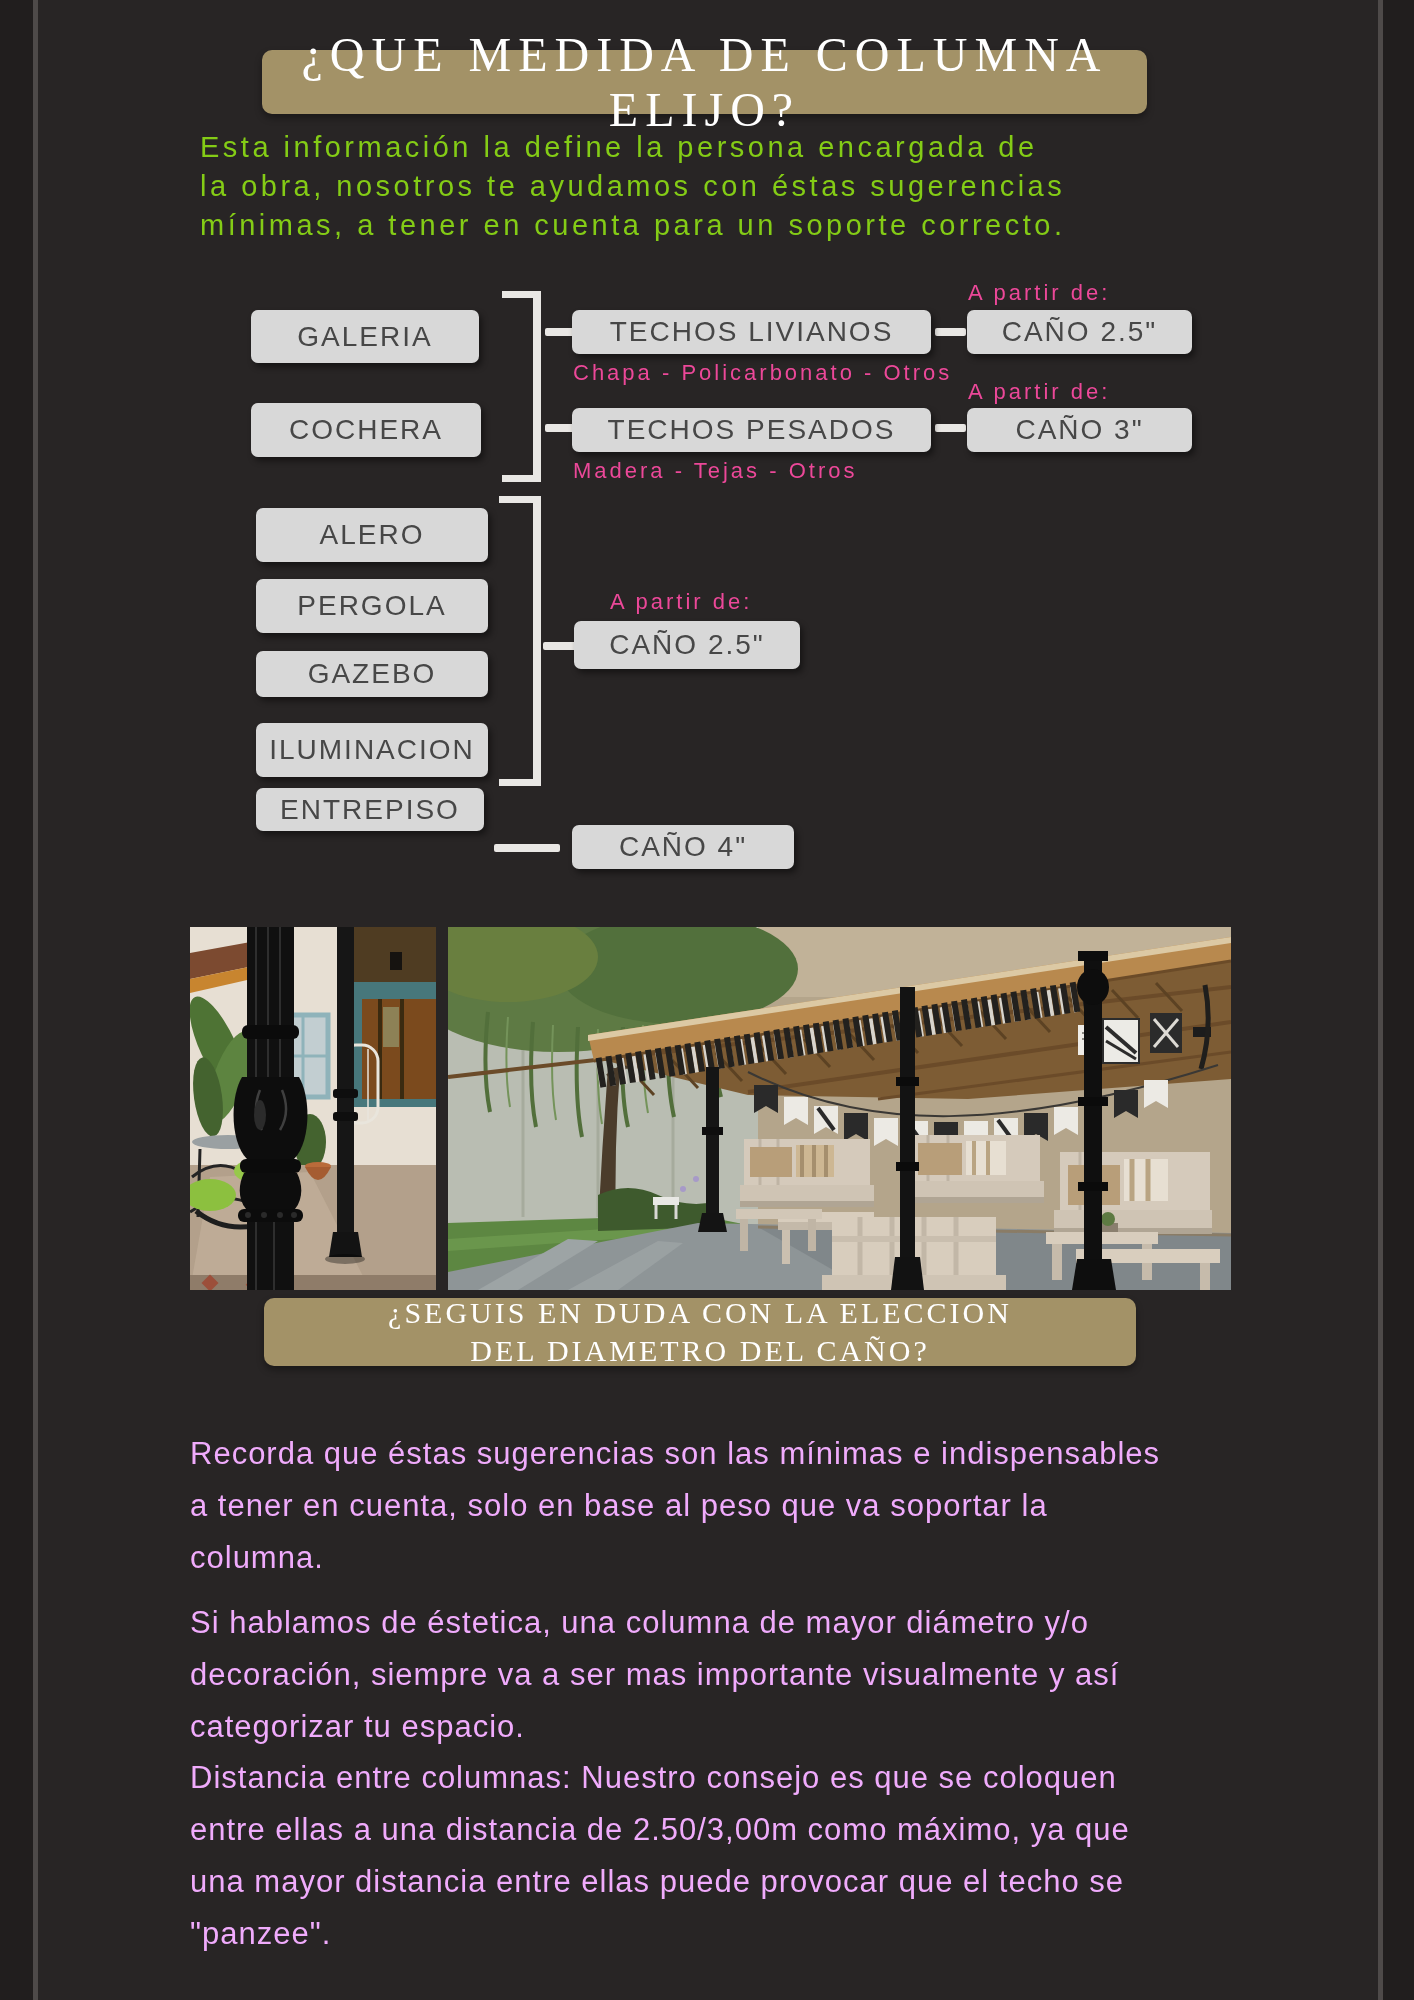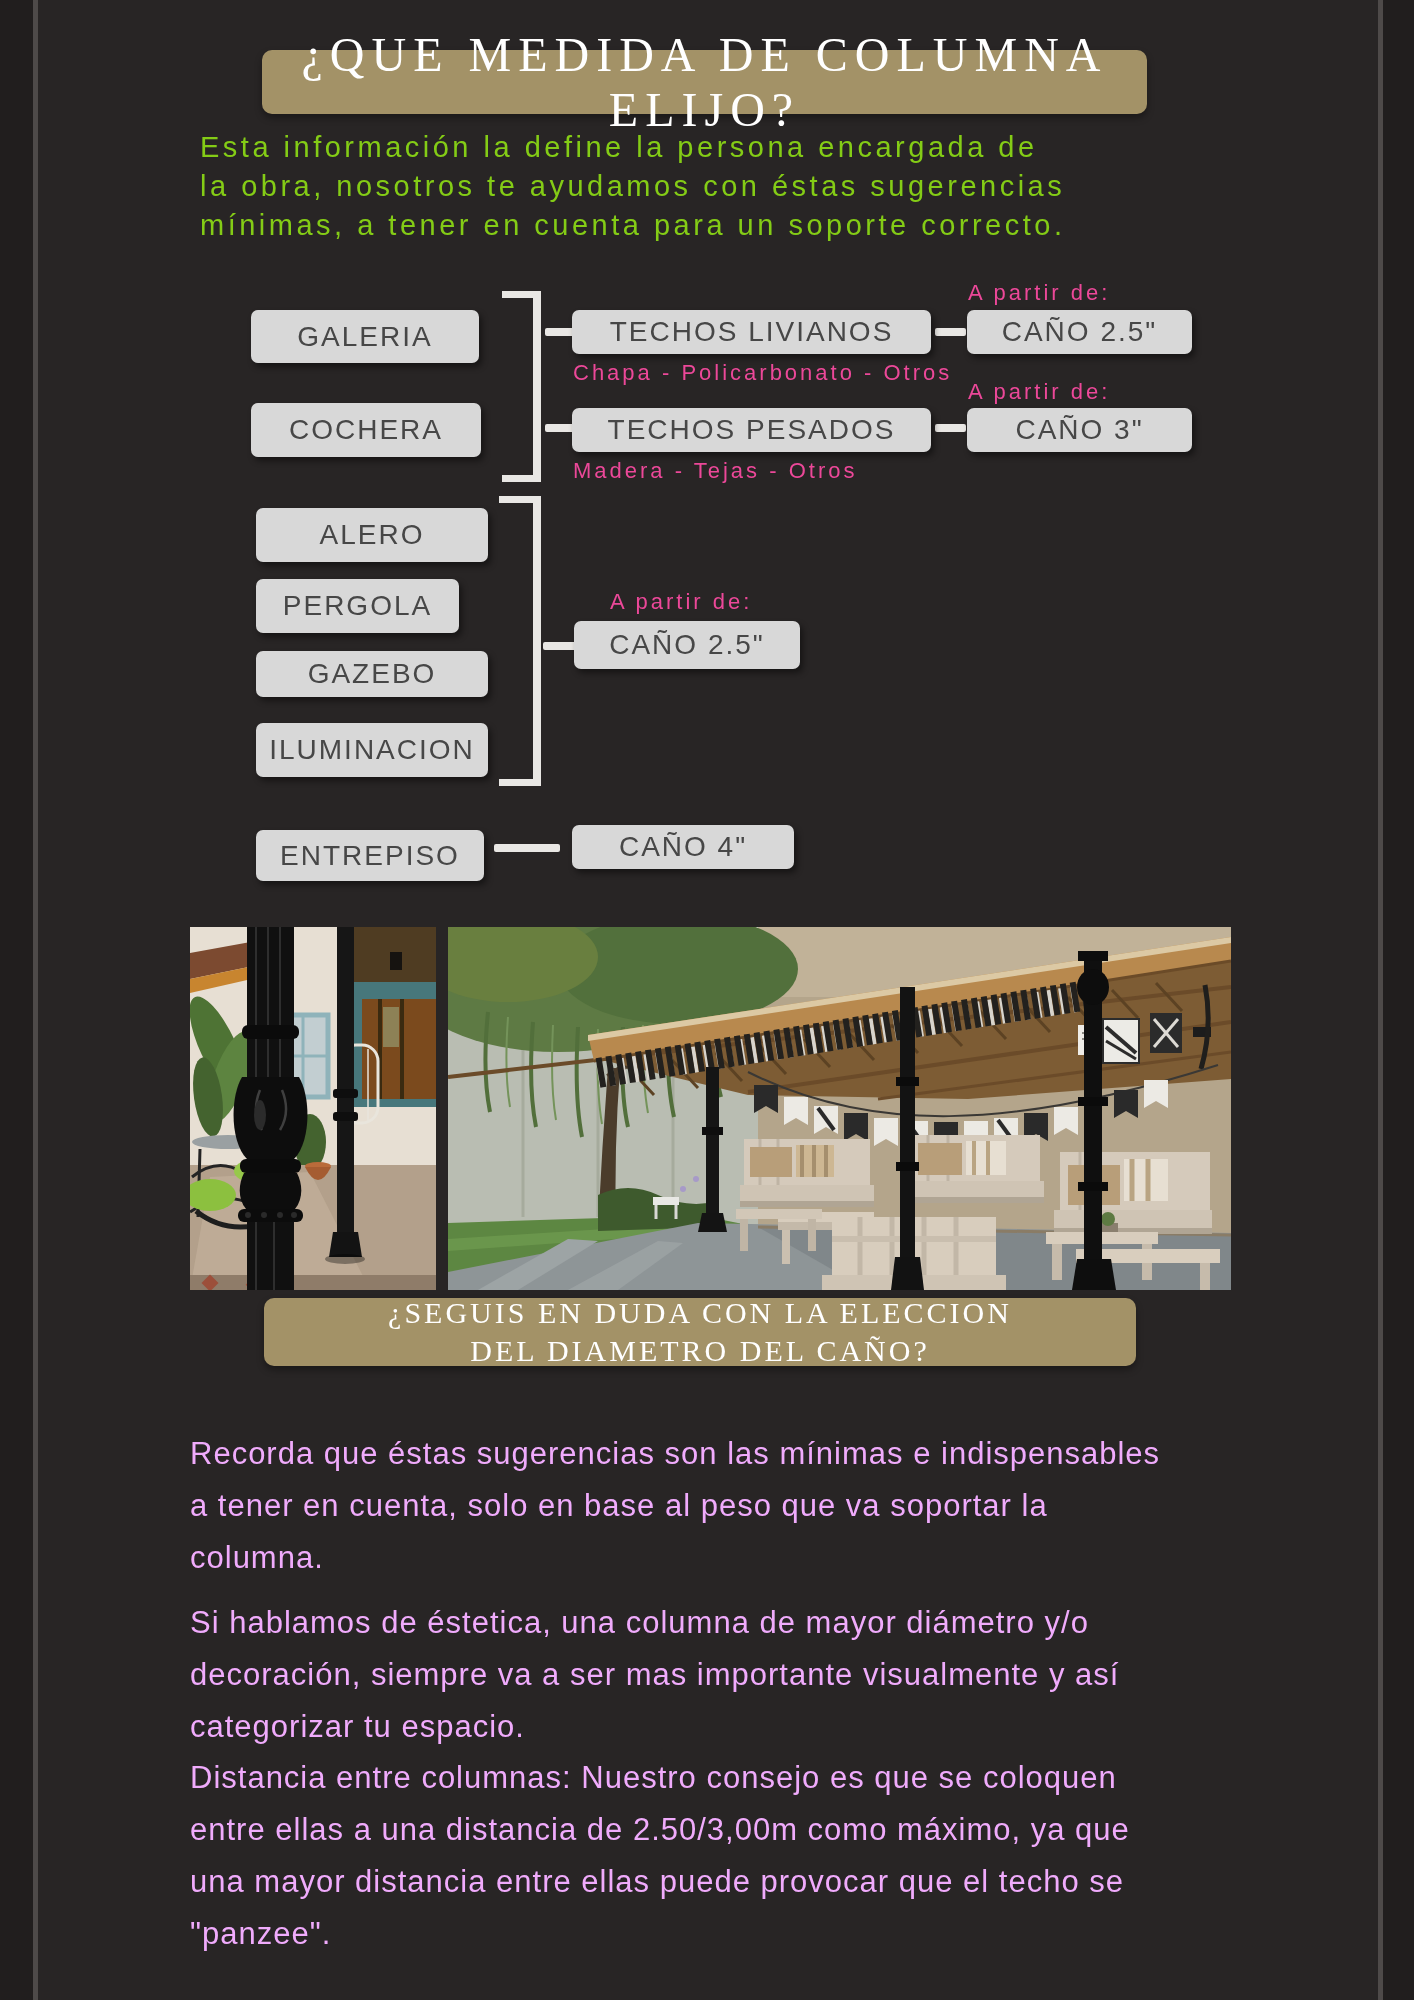--- a/index.html
+++ b/index.html
@@ -57,31 +57,31 @@
   <div class="wlabel" style="left:573px;top:360px;">Chapa - Policarbonato - Otros</div>
   <div class="wlabel" style="left:968px;top:280px;">A partir de:</div>
   <div class="gbox" style="left:967px;top:310px;width:225px;height:44px;">CAÑO 2.5"</div>
 
   <div class="gbox" style="left:572px;top:408px;width:359px;height:44px;">TECHOS PESADOS</div>
   <div class="wlabel" style="left:573px;top:458px;">Madera - Tejas - Otros</div>
   <div class="wlabel" style="left:968px;top:379px;">A partir de:</div>
   <div class="gbox" style="left:967px;top:408px;width:225px;height:44px;">CAÑO 3"</div>
 
   <div class="gbox" style="left:256px;top:508px;width:232px;height:54px;">ALERO</div>
-  <div class="gbox" style="left:256px;top:579px;width:203px;height:54px;">PERGOLA</div>
+  <div class="gbox" style="left:256px;top:579px;width:232px;height:54px;">PERGOLA</div>
   <div class="gbox" style="left:256px;top:651px;width:232px;height:46px;">GAZEBO</div>
   <div class="gbox" style="left:256px;top:723px;width:232px;height:54px;">ILUMINACION</div>
 
   <div class="bracket" style="left:499px;top:496px;width:42px;height:290px;"></div>
   <div class="conn" style="left:543px;top:642px;width:33px;"></div>
 
   <div class="wlabel" style="left:610px;top:589px;">A partir de:</div>
   <div class="gbox" style="left:574px;top:621px;width:226px;height:48px;">CAÑO 2.5"</div>
 
-  <div class="gbox" style="left:256px;top:830px;width:228px;height:51px;">ENTREPISO</div>
+  <div class="gbox" style="left:256px;top:788px;width:228px;height:43px;">ENTREPISO</div>
   <div class="conn" style="left:494px;top:844px;width:66px;"></div>
   <div class="gbox" style="left:572px;top:825px;width:222px;height:44px;">CAÑO 4"</div>
 
   <div class="photo" style="left:190px;top:927px;width:246px;height:363px;">
     <svg width="246" height="363" viewBox="0 0 246 363" preserveAspectRatio="none">
       <rect width="246" height="363" fill="#e7dfd3"></rect>
       <rect x="150" y="0" width="96" height="58" fill="#4f3c22"></rect>
       <polygon points="0,26 88,10 88,34 0,52" fill="#7c4a30"></polygon>
       <polygon points="0,52 88,34 88,46 0,66" fill="#c8852f"></polygon>
       <rect x="150" y="55" width="96" height="125" fill="#47777b"></rect>

